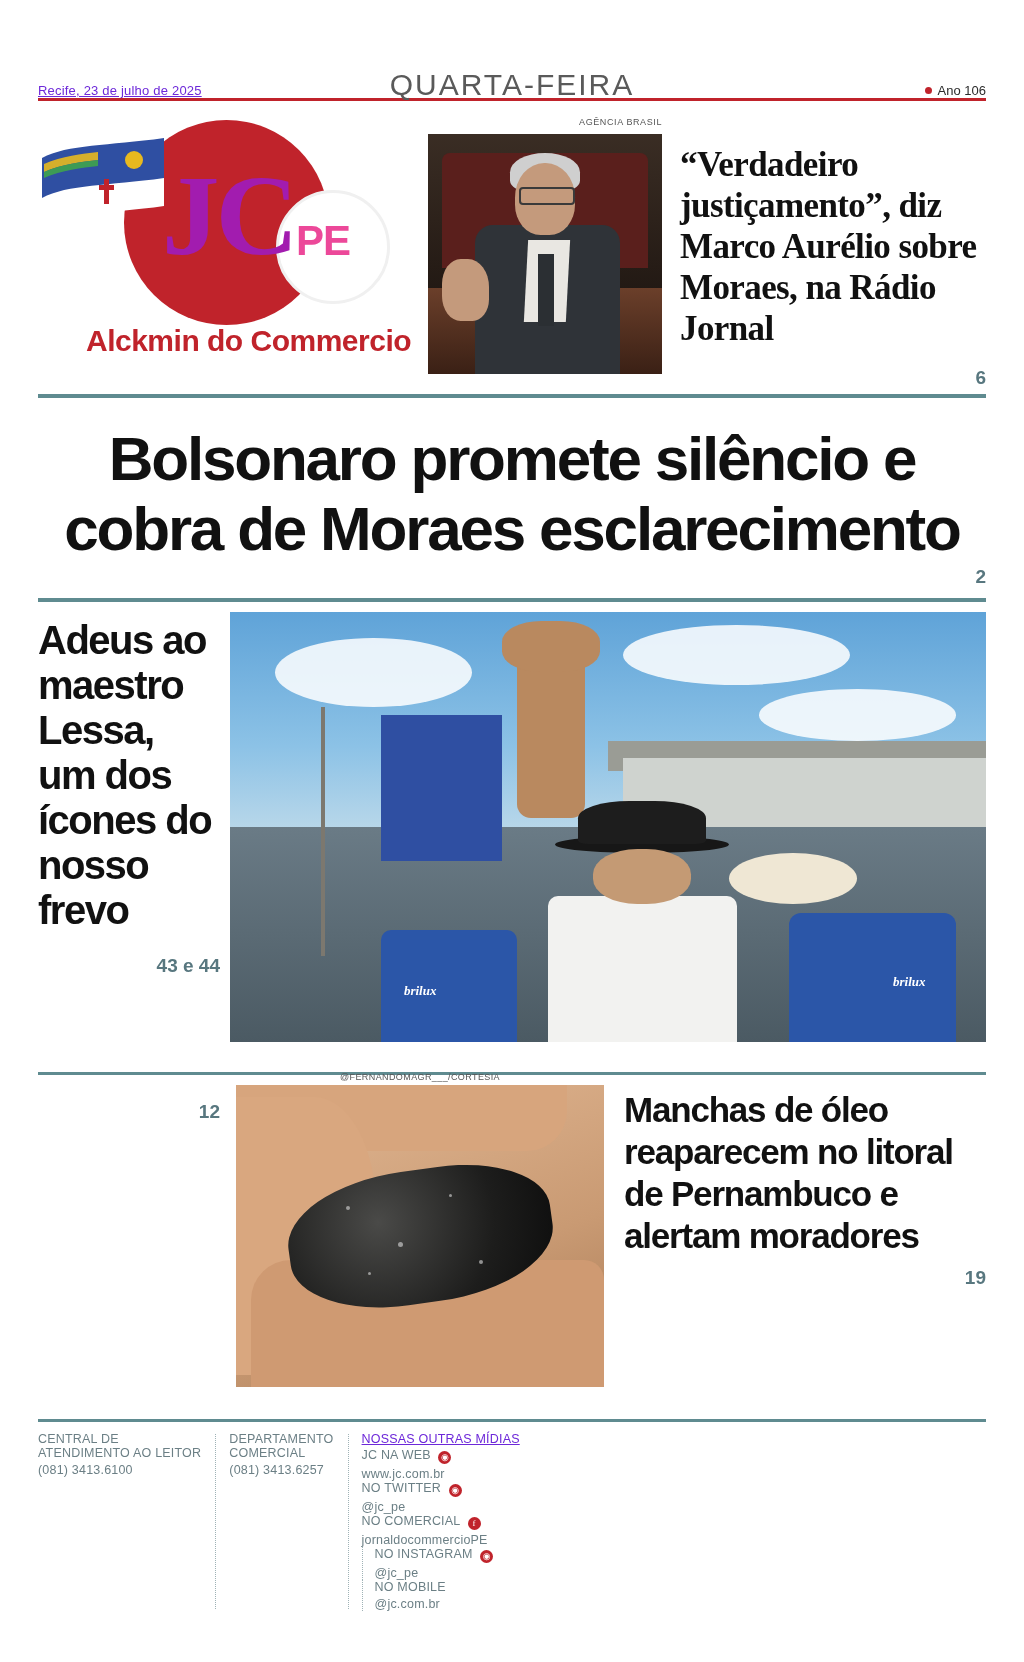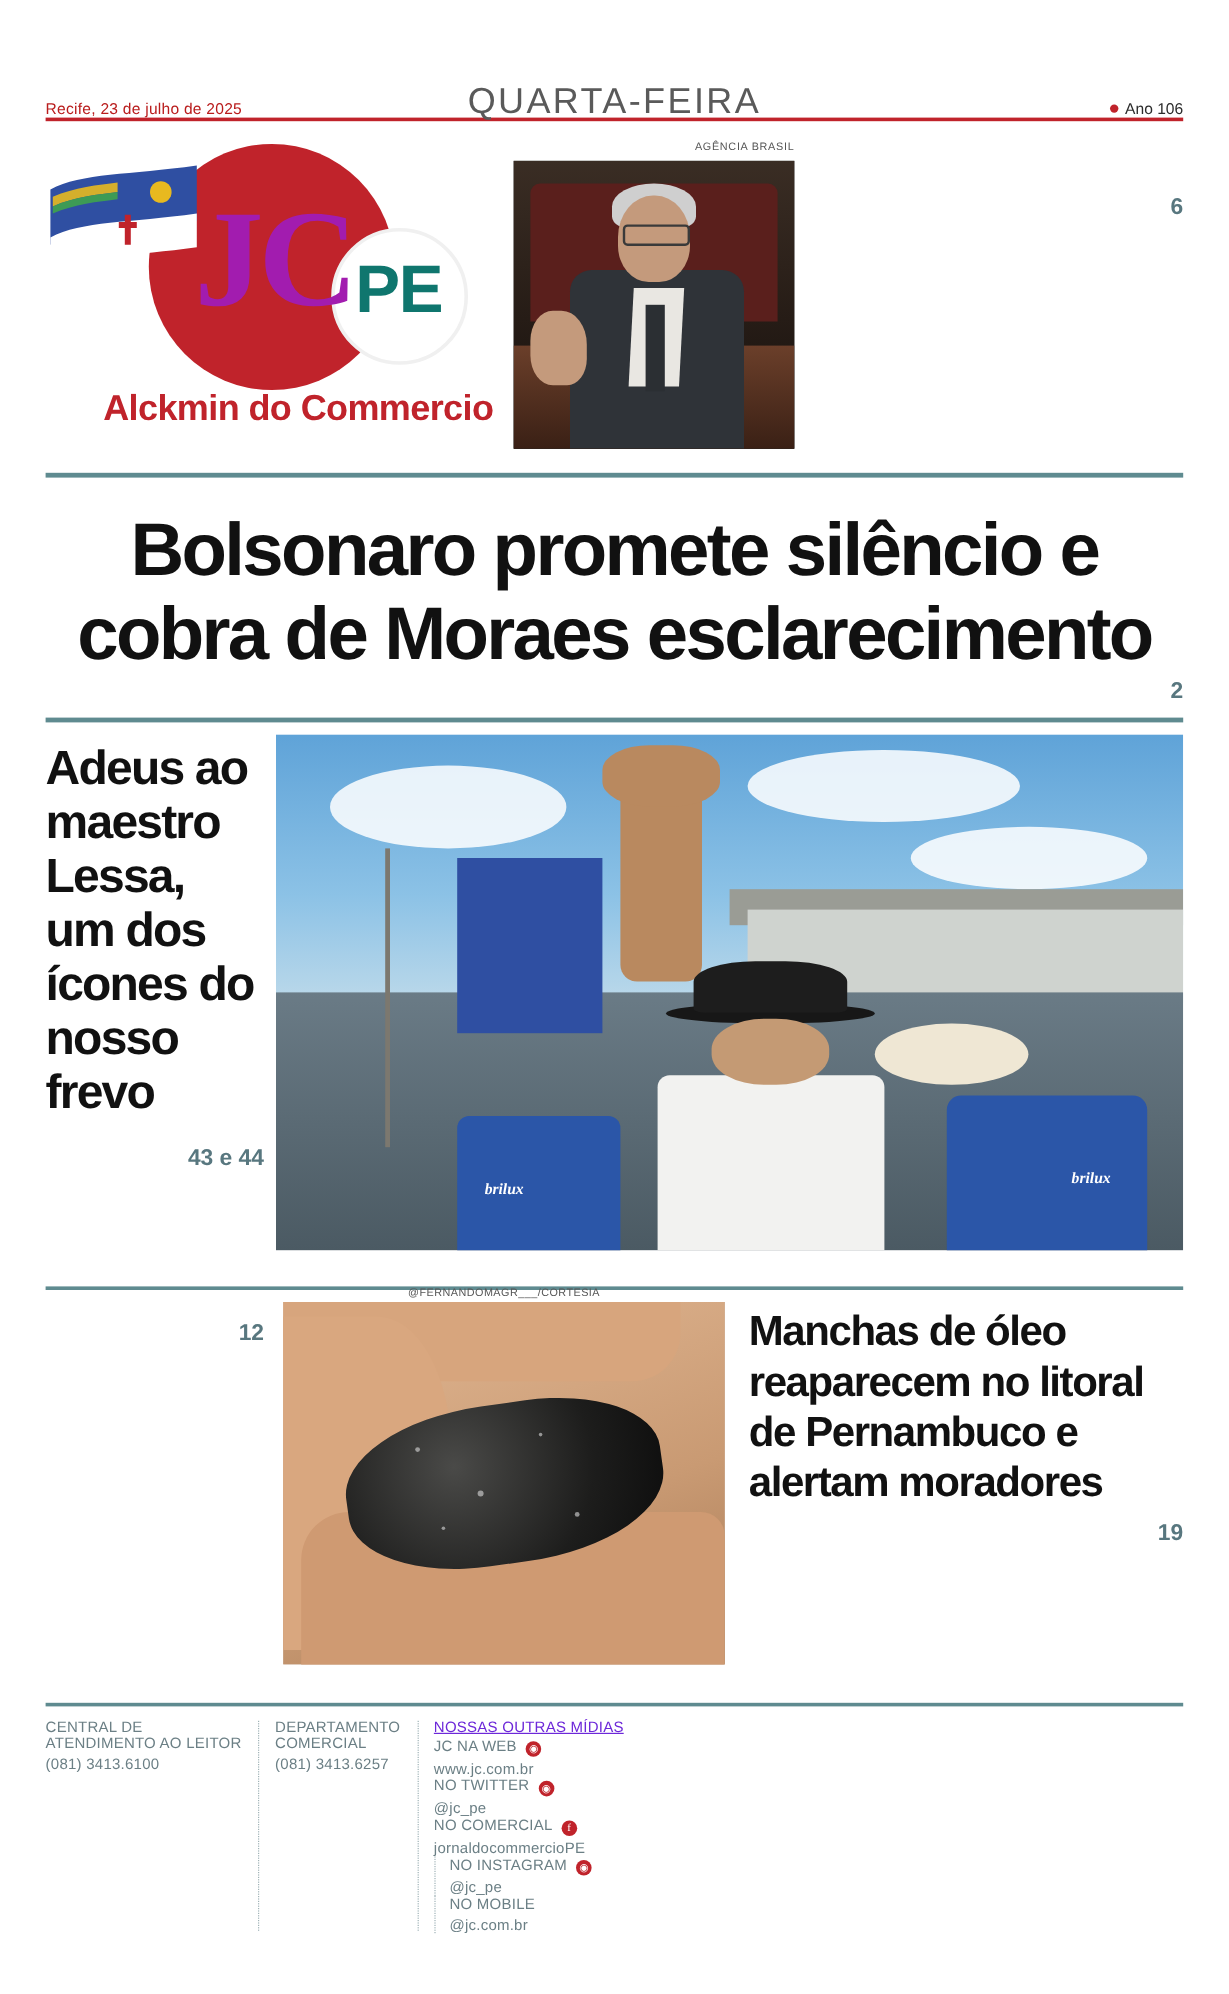--- a/index.html
+++ b/index.html
@@ -37,23 +37,24 @@
     position: relative;
     height: 46px;
     display: flex;
     align-items: flex-end;
     justify-content: space-between;
     padding-bottom: 4px;
     margin-top: 52px;
   }
   .date-left {
     font-size: 13px;
-    color: #b91c1c;
+    color: #6d28d9;
     letter-spacing: .2px;
     font-family: "Liberation Sans", sans-serif;
+    text-decoration: underline;
   }
   .weekday {
     position: absolute;
     left: 0; right: 0;
     text-align: center;
     font-size: 30px;
     letter-spacing: 2px;
     color: #5a5a5a;
     font-weight: 400;
     font-family: "Liberation Sans", sans-serif;
@@ -120,23 +121,23 @@
     left: 238px; top: 78px;
     width: 108px; height: 108px;
     border-radius: 50%;
     background: #ffffff;
     z-index: 2;
     border: 3px solid #f0f0f0;
   }
   .pe-text {
     position: absolute;
     left: 258px; top: 100px;
-    font-size: 56px;
+    font-size: 42px;
     line-height: 58px;
-    color: #0f766e;
+    color: #ec4899;
     font-weight: 700;
     font-family: "Liberation Sans", sans-serif;
     letter-spacing: -1px;
     z-index: 5;
   }
   .logo-sub {
     position: absolute;
     left: 48px;
     top: 212px;
     font-size: 30px;
@@ -412,20 +413,21 @@
           <div class="ph lp-suit"></div>
           <div class="ph lp-shirt"></div>
           <div class="ph lp-tie"></div>
           <div class="ph lp-hand"></div>
           <div class="ph lp-hair"></div>
           <div class="ph lp-head"></div>
           <div class="ph lp-glass"></div>
         </div>
       </div>
       <div class="lead-text">
+        <h2>“Verdadeiro justiçamento”, diz Marco Aurélio sobre Moraes, na Rádio Jornal</h2>
         <div class="pagenum" style="margin-top:18px;">6</div>
       </div>
     </div>
   </div>
 
   <div class="hr-teal"></div>
 
   <div class="main-head">
     <h1>Bolsonaro promete silêncio e</h1>
     <h1>cobra de Moraes esclarecimento</h1>

